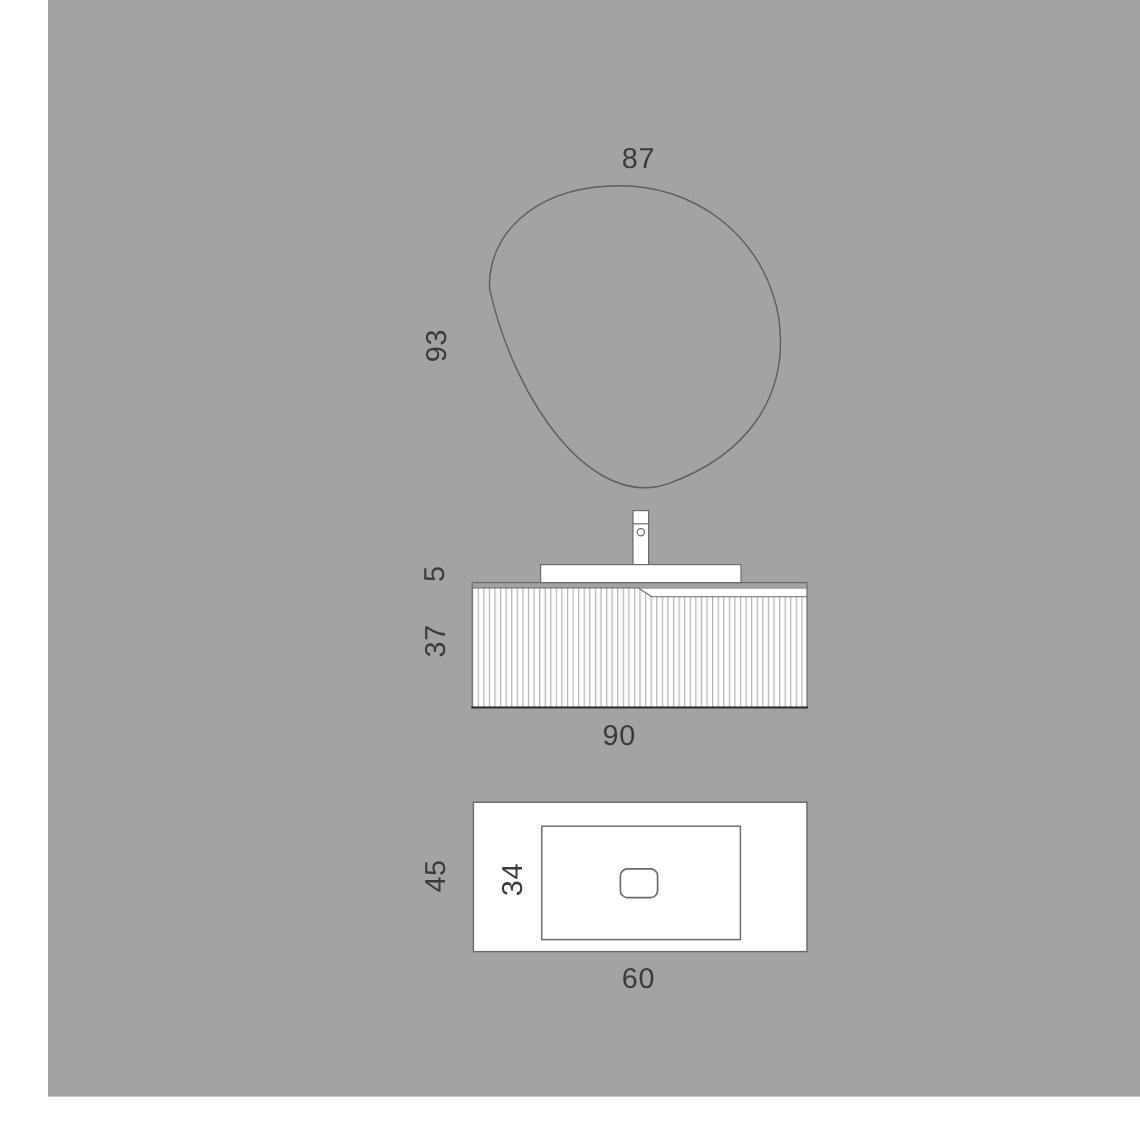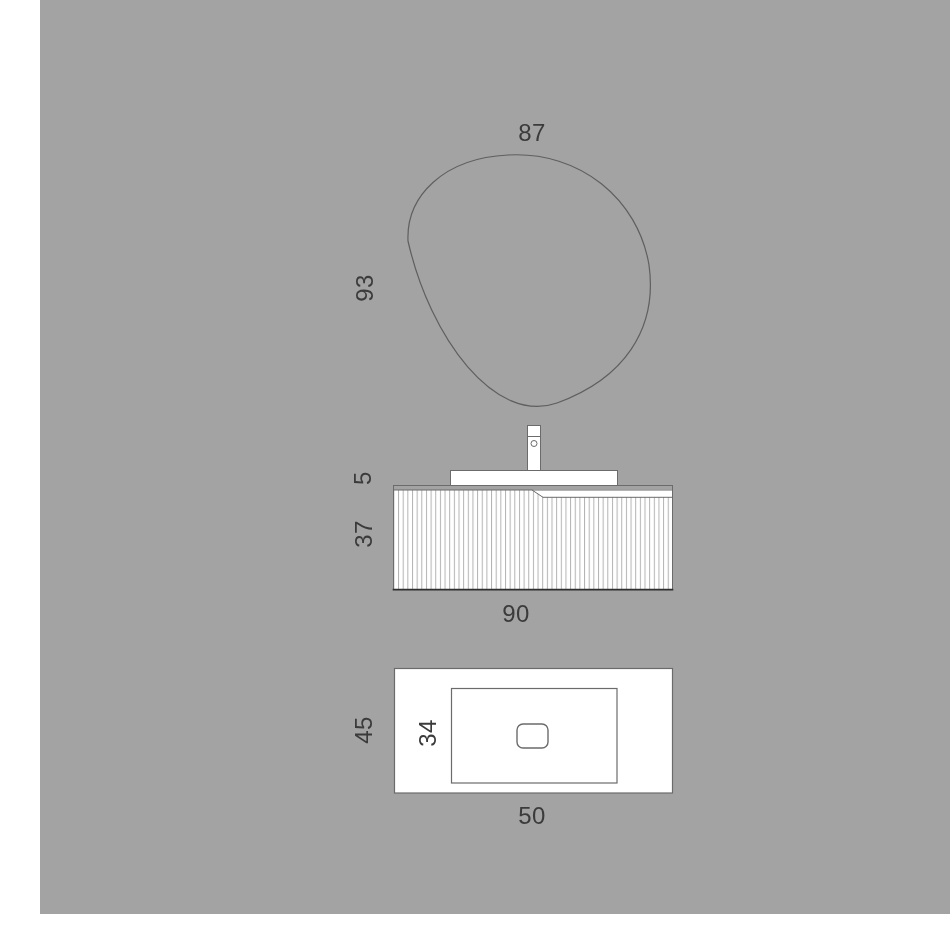--- a/index.html
+++ b/index.html
@@ -86,15 +86,15 @@
   <div class="dim rot" style="left:323px; top:478px;">5</div>
 
   <div class="dim rot" style="left:324px; top:534px;">37</div>
 
   <div class="dim" style="left:476px; top:614px;">90</div>
 
   <div class="dim rot" style="left:324px; top:730px;">45</div>
 
   <div class="dim rot" style="left:388px; top:733px;">34</div>
 
-  <div class="dim" style="left:492px; top:816px;">50</div>
+  <div class="dim" style="left:492px; top:816px;">60</div>
 
 </div>
 
 </body></html>

